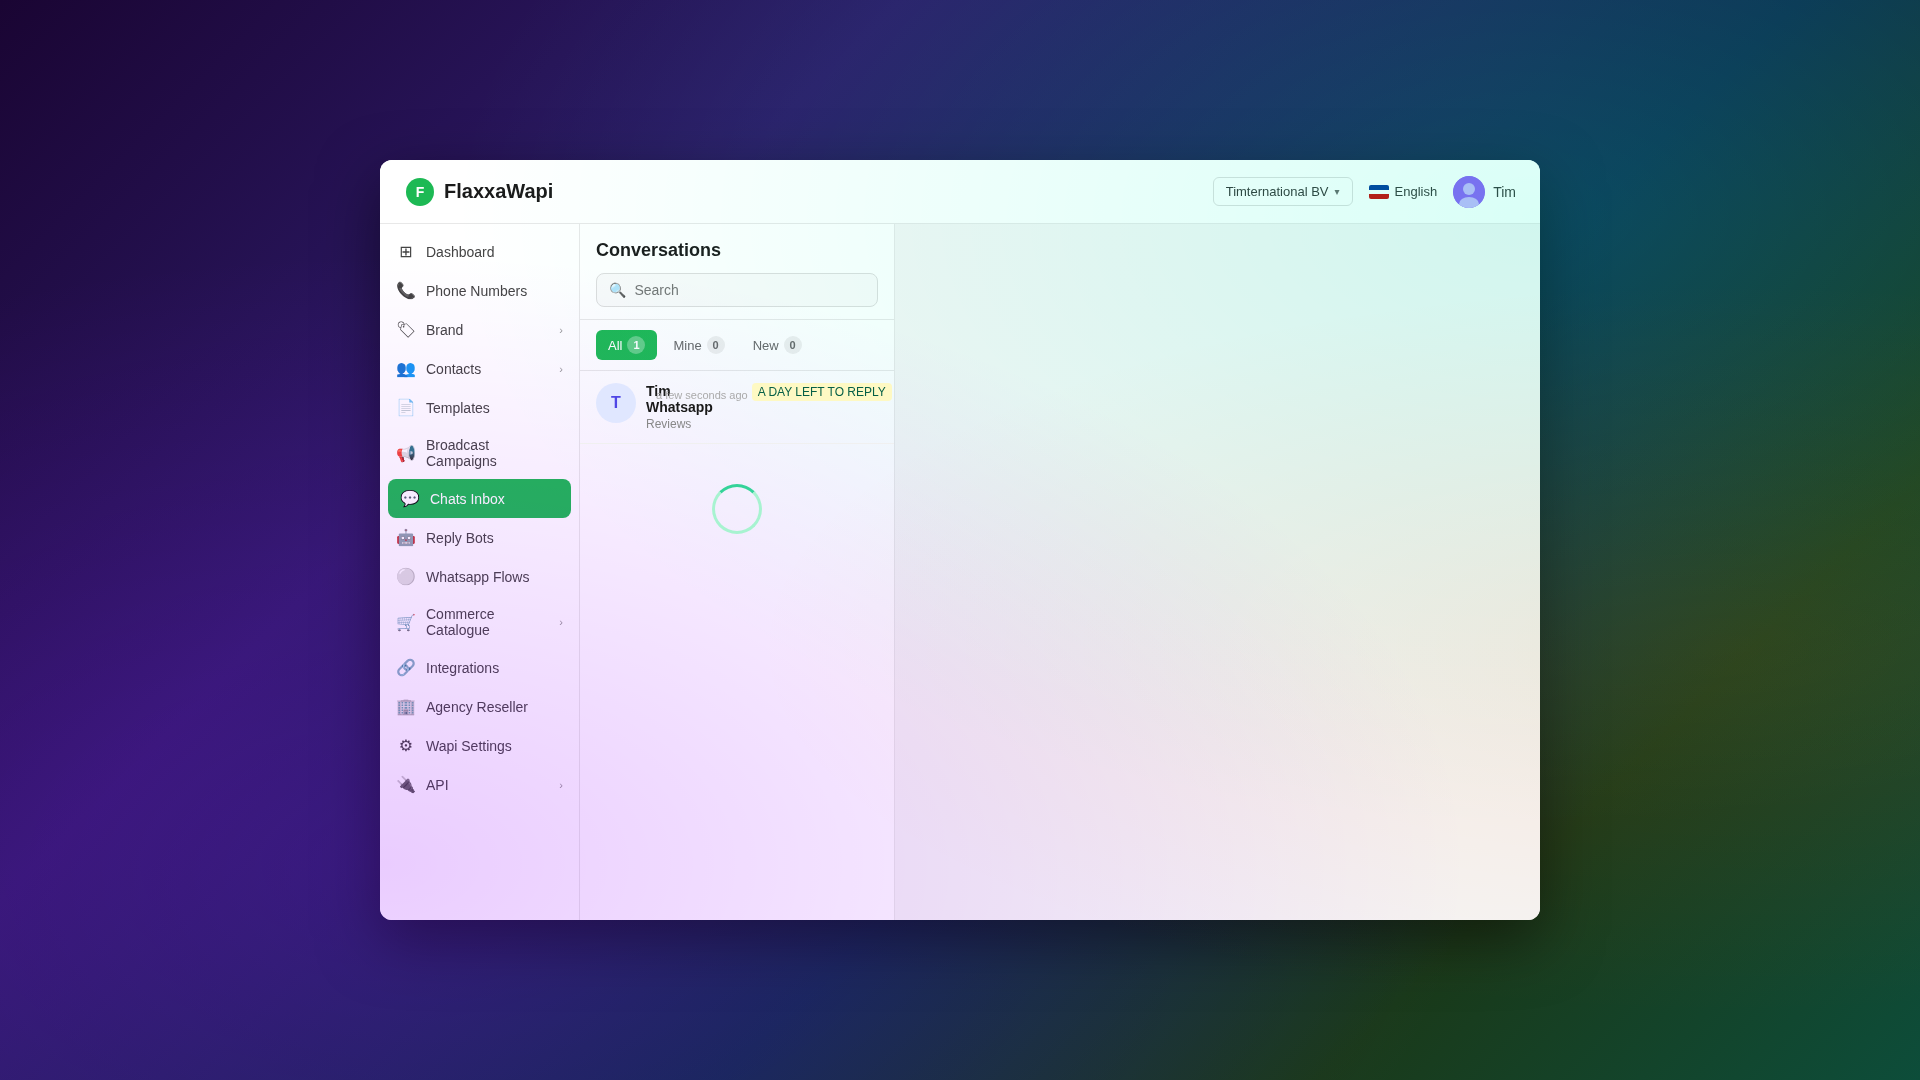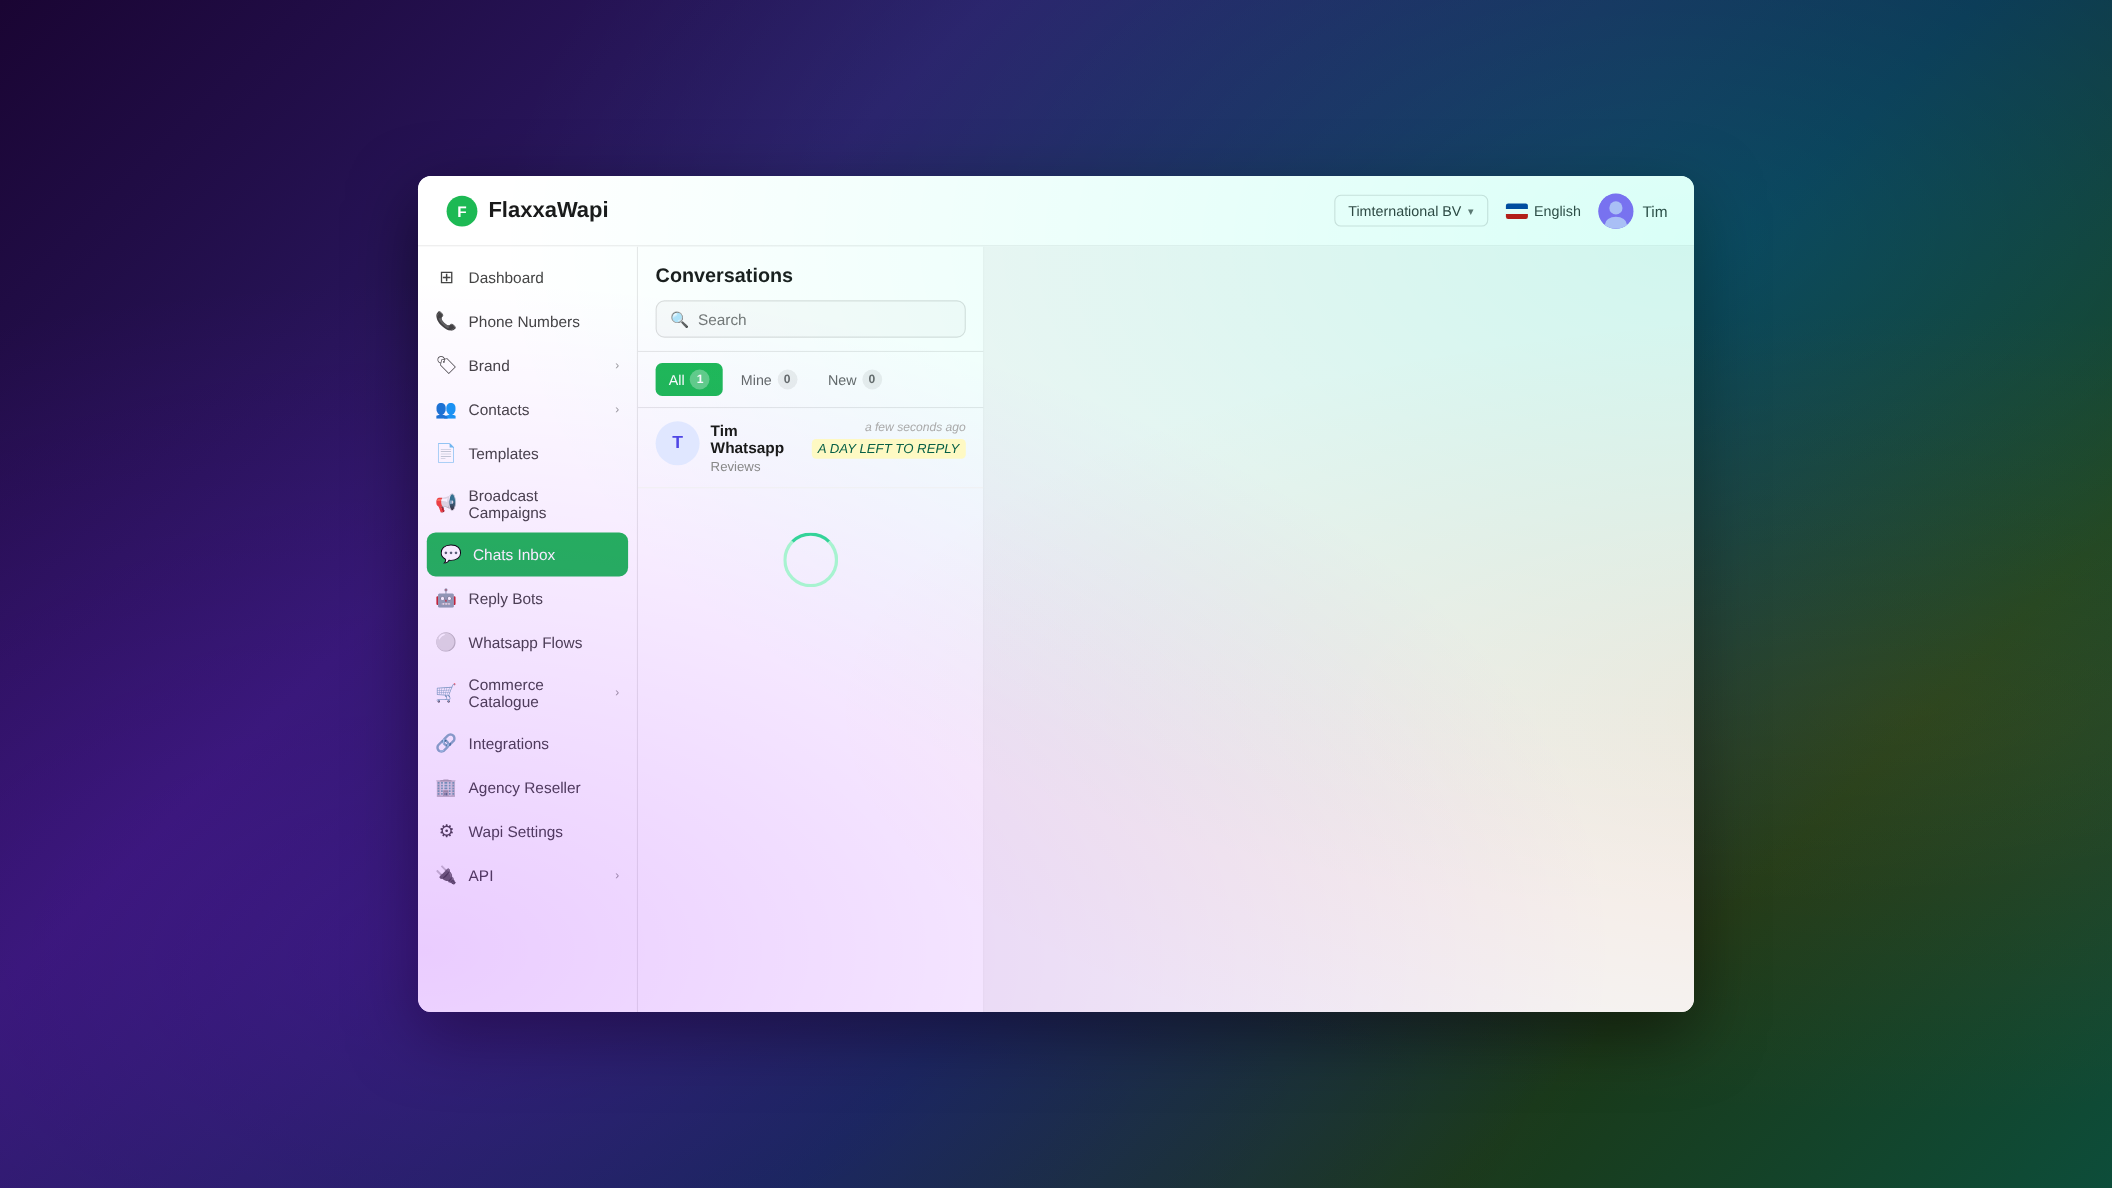--- a/index.html
+++ b/index.html
@@ -288,25 +288,24 @@
       font-weight: 600;
       color: #1a1a1a;
     }
     .conv-preview {
       font-size: 12px;
       color: #888;
       margin-top: 2px;
     }
     .conv-meta {
       display: flex;
-      flex-direction: column;
+      flex-direction: row;
       align-items: flex-end;
       gap: 4px;
       flex-shrink: 0;
-      font-style: italic;
     }
     .conv-time {
       font-size: 11px;
       color: #aaa;
     }
     .conv-tag {
       font-size: 12px;
       padding: 2px 6px;
       border-radius: 4px;
       background: #fef9c3;

